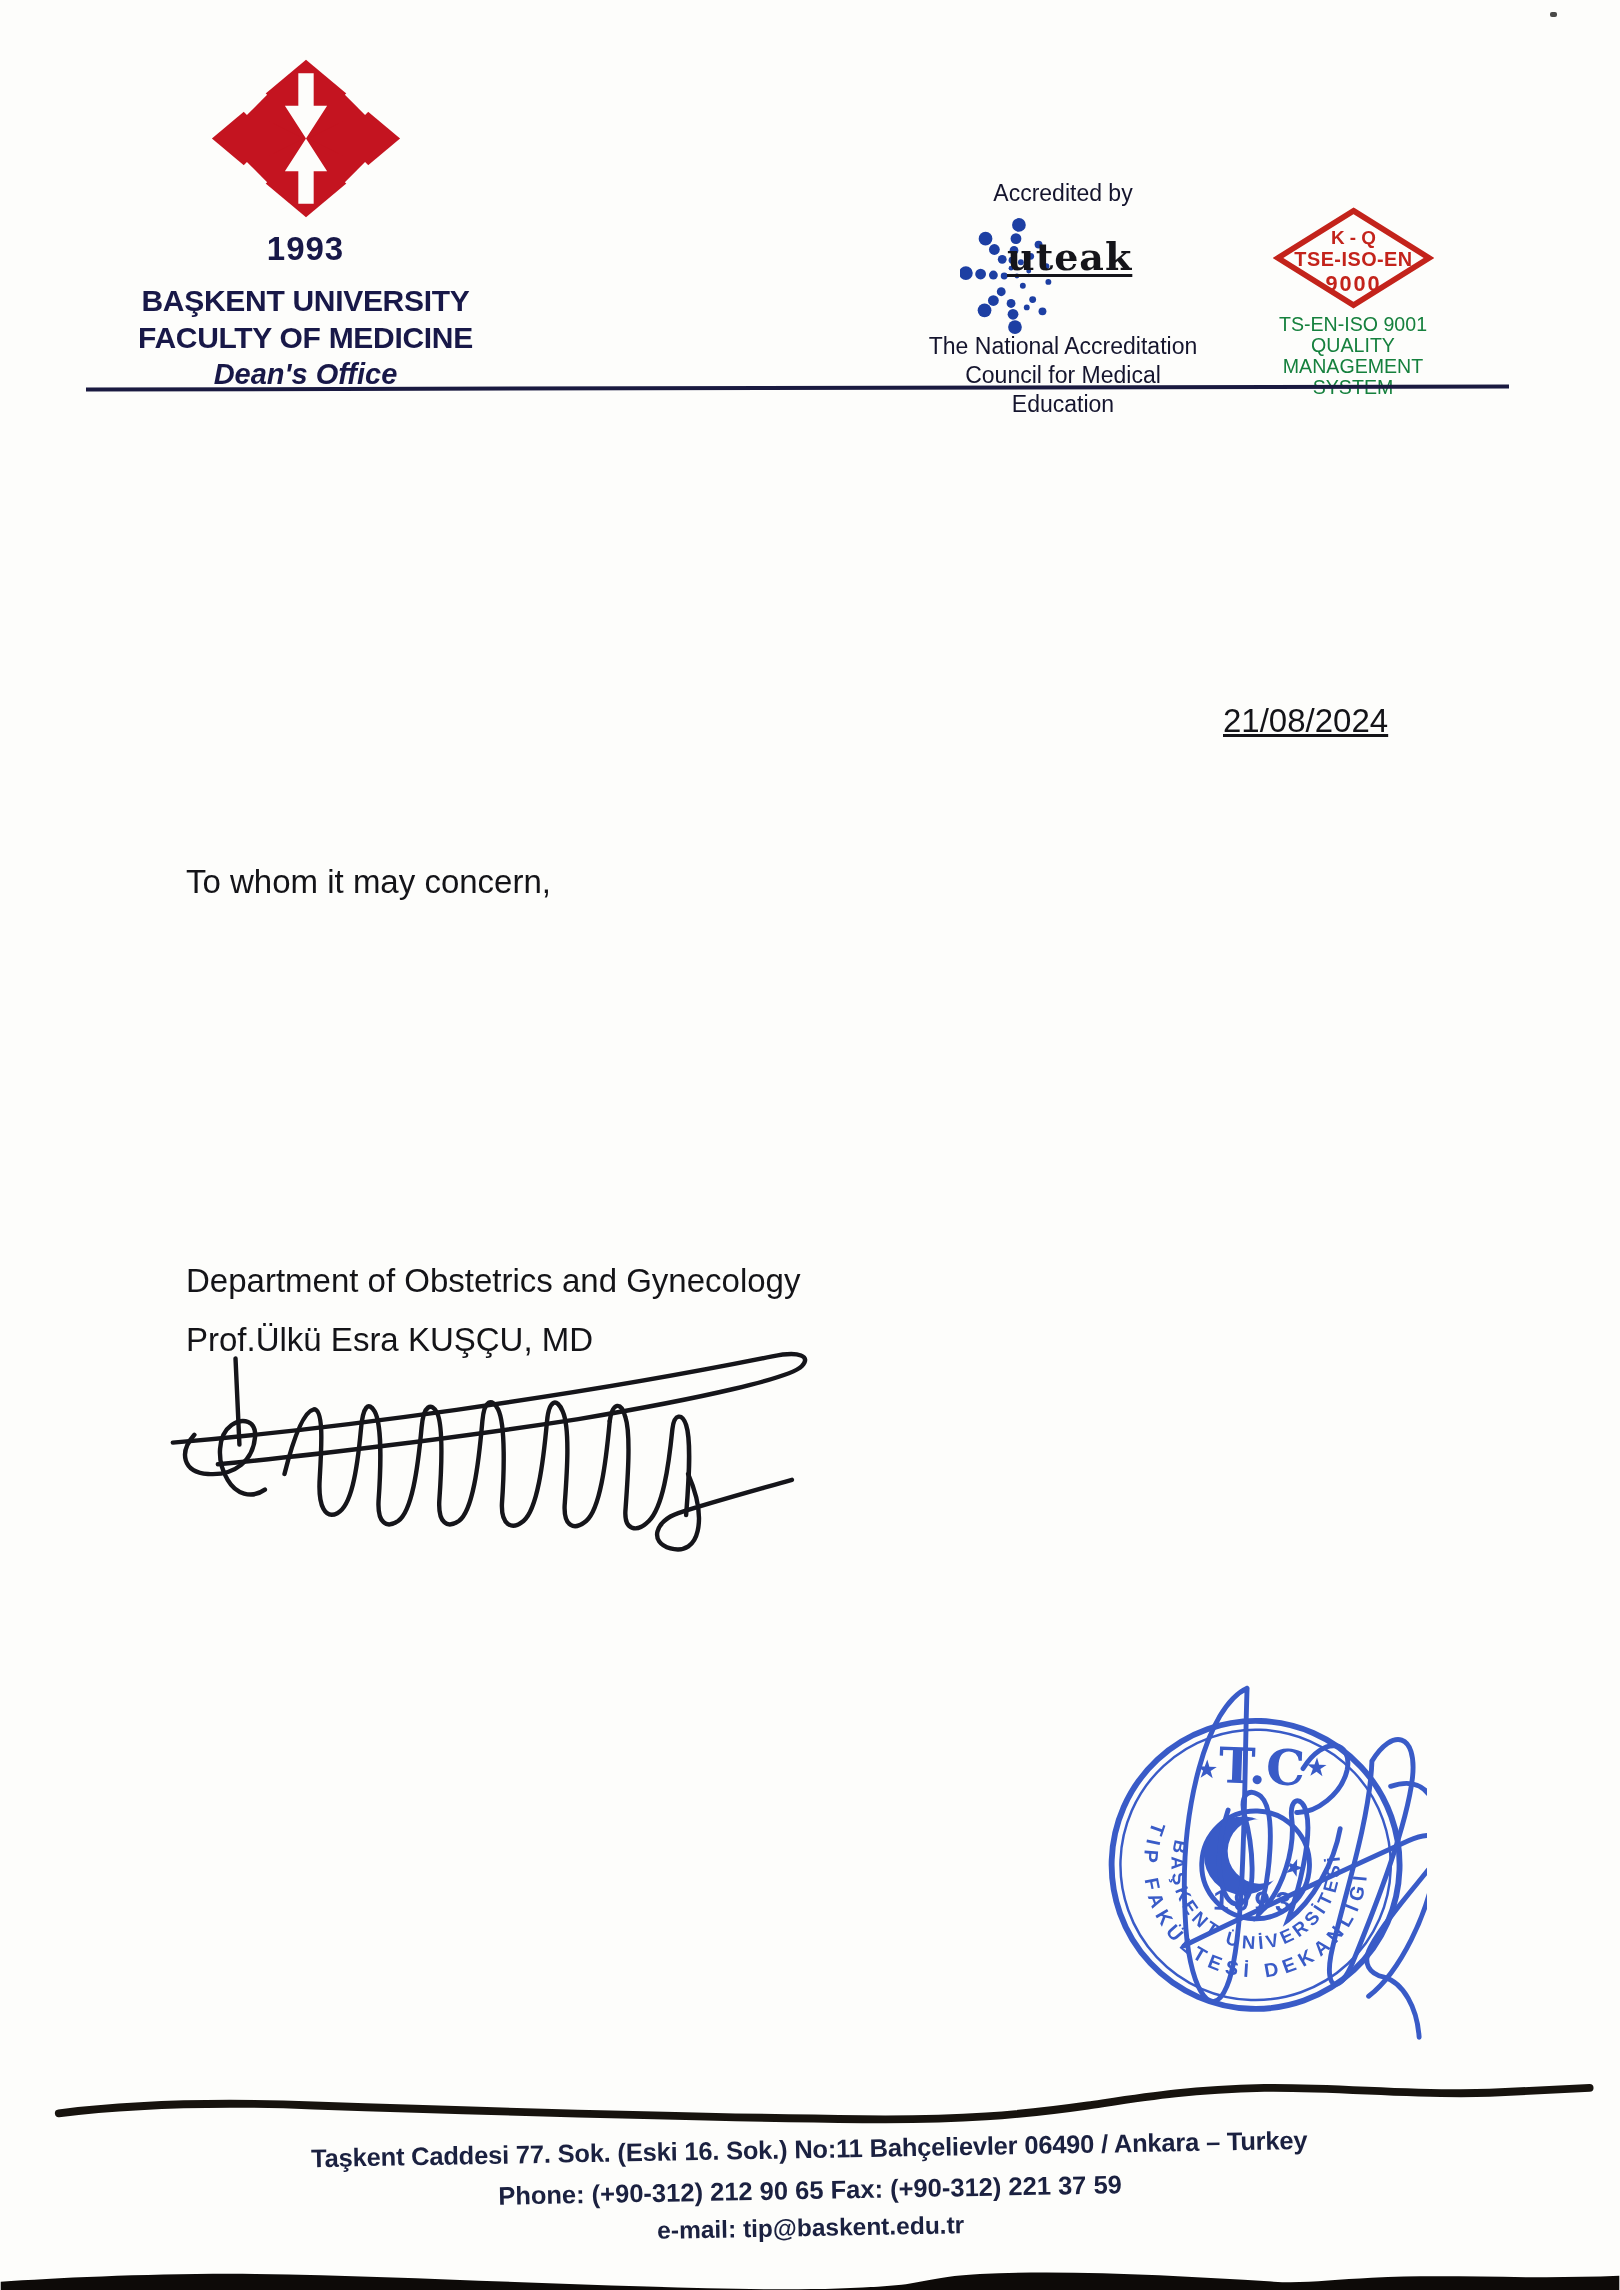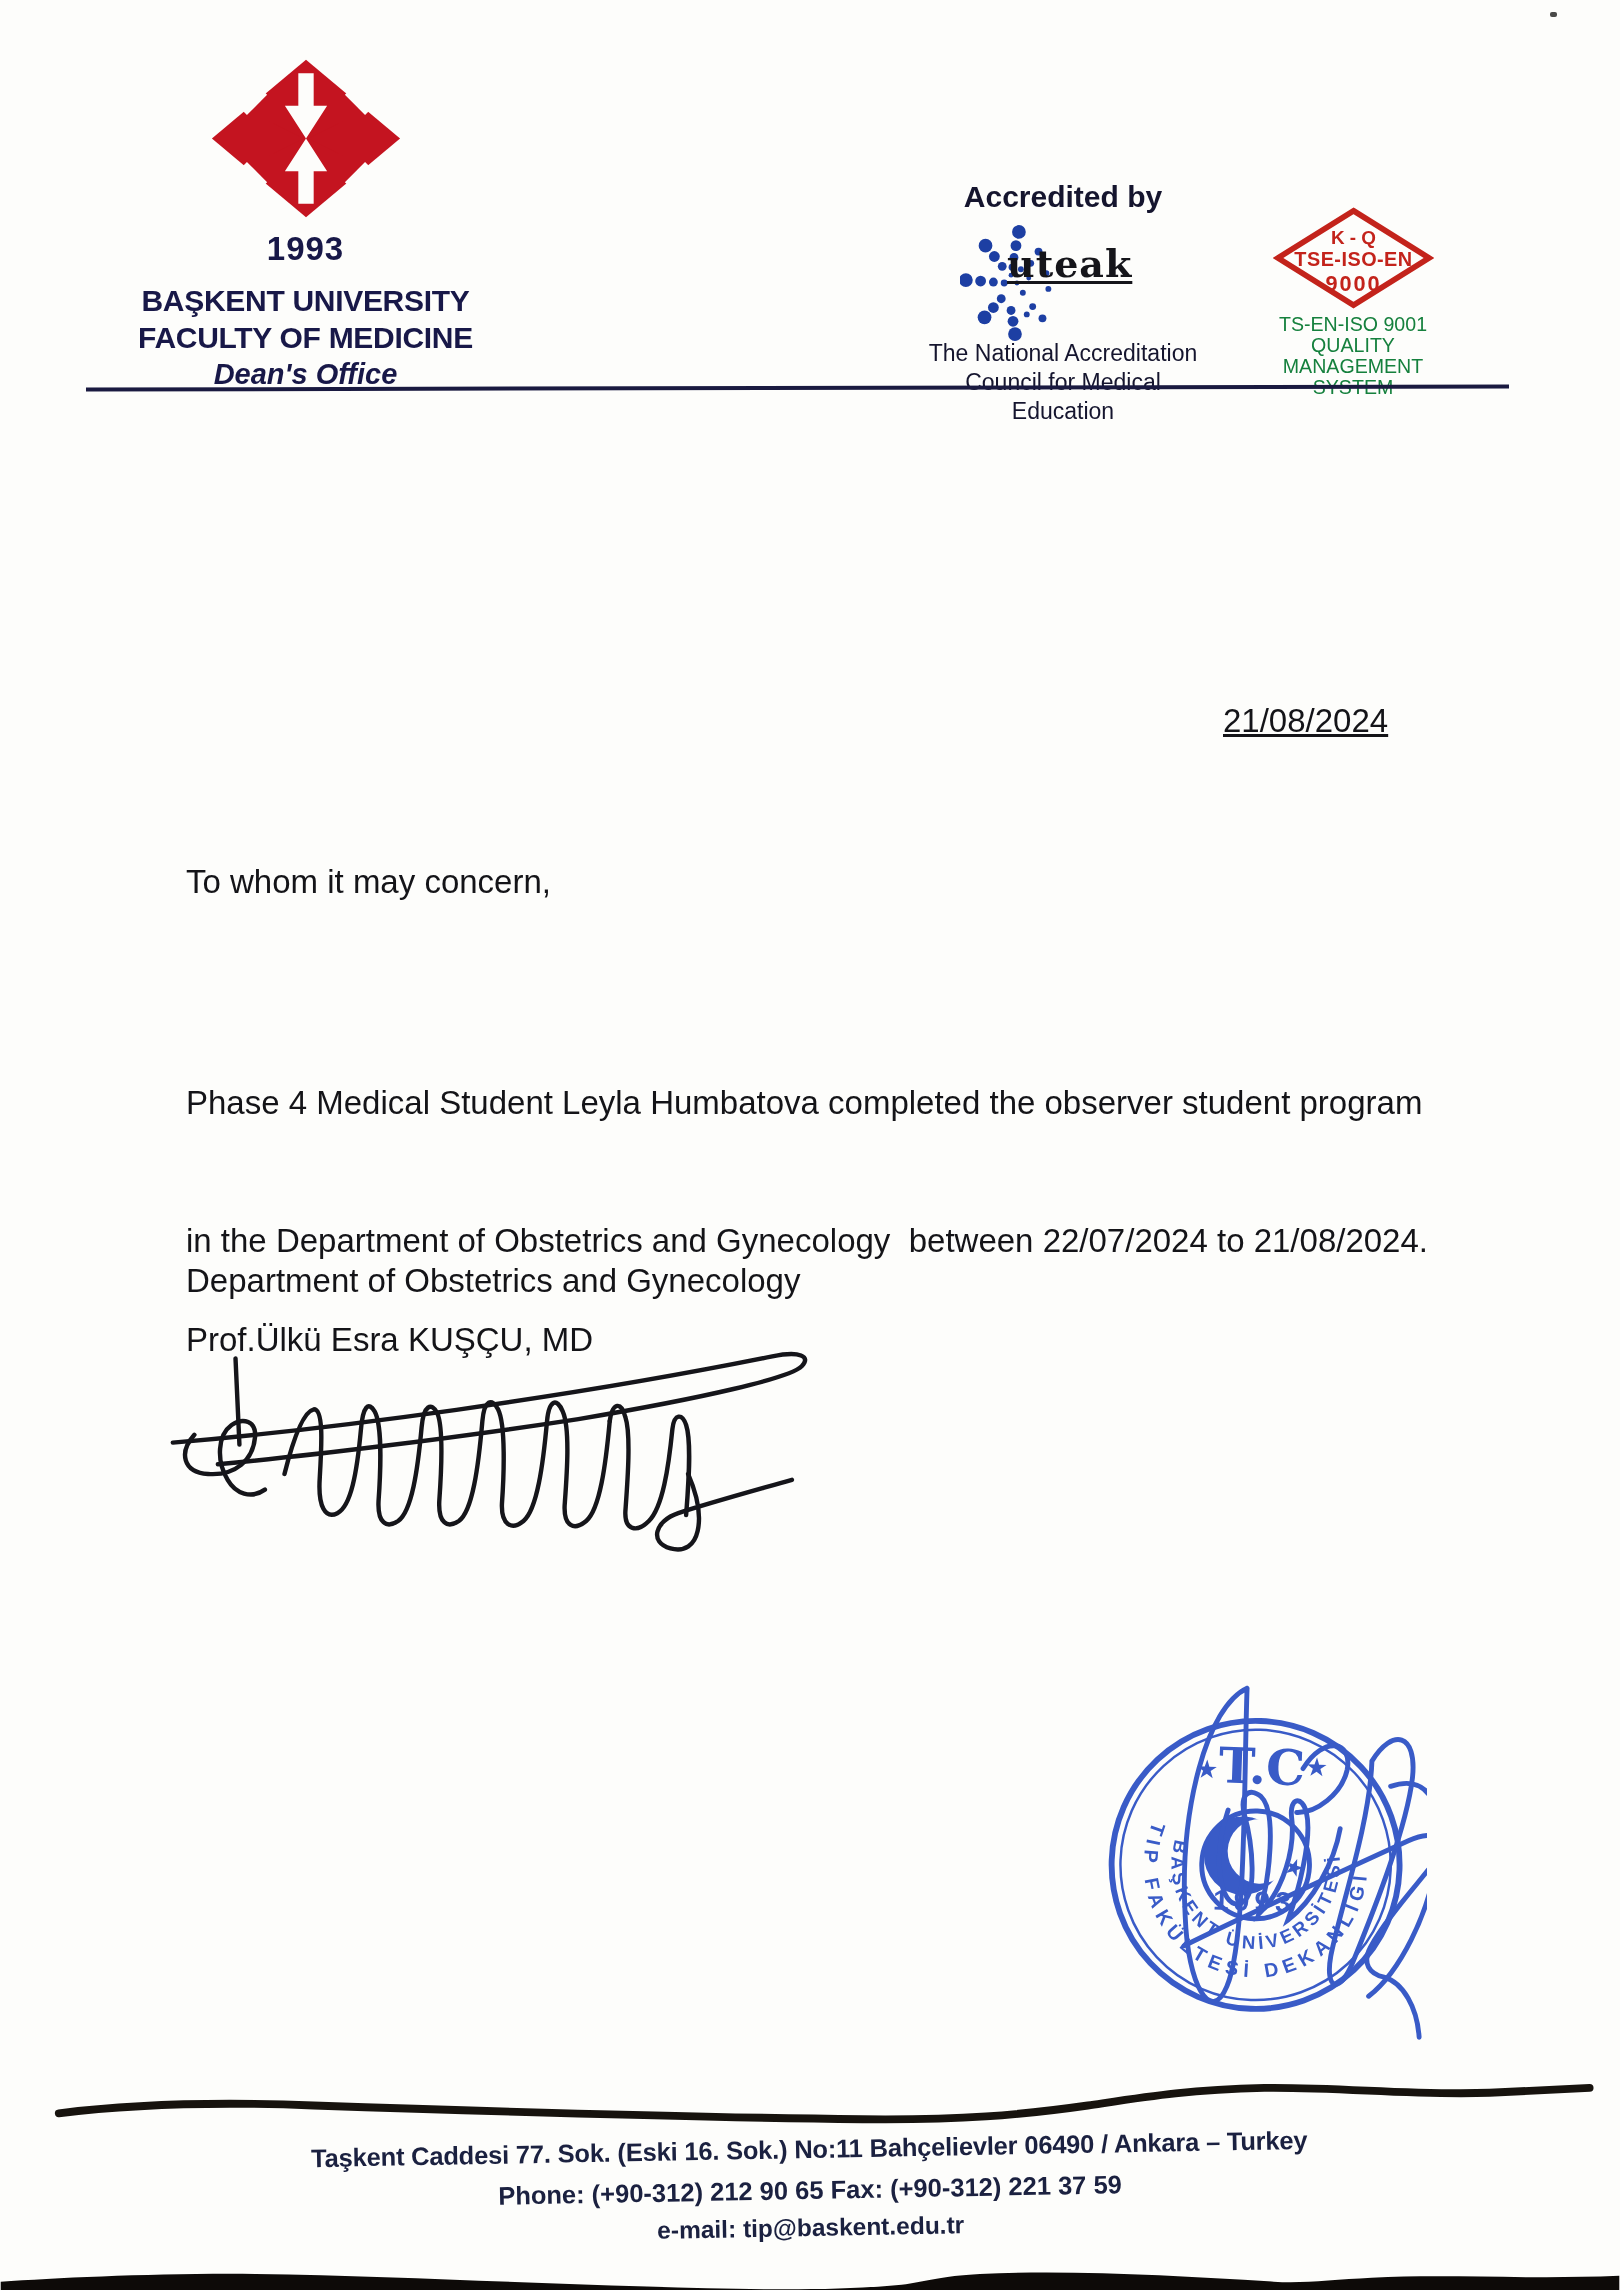--- a/index.html
+++ b/index.html
@@ -8,21 +8,21 @@
     background:#fdfdfb;overflow:hidden;
     font-family:"Liberation Sans",sans-serif;color:#141418;
   }
   .abs{position:absolute;}
   
   .brand{left:137px;top:57px;width:337px;text-align:center;}
   .brand-year{margin-top:5.9px;font-size:33px;font-weight:bold;color:#181848;letter-spacing:1px;}
   .brand-name{margin-top:13.7px;font-size:30px;font-weight:bold;color:#181848;line-height:37px;letter-spacing:-0.3px;}
   .brand-office{margin-top:2px;font-size:29px;font-weight:bold;font-style:italic;color:#181848;}
   .accred{left:921px;top:180px;width:284px;text-align:center;}
-  .accred-label{font-size:30px;font-weight:bold;color:#15152e;}
+  .accred-label{font-size:23px;font-weight:normal;color:#15152e;}
   .accred-logo-box{position:relative;height:125px;}
   .uteak-text{
     position:absolute;left:86px;top:27.4px;
     font-family:"DejaVu Serif","Liberation Serif",serif;
     font-weight:bold;font-size:38px;color:#15151a;letter-spacing:1px;
     text-decoration:underline;text-decoration-thickness:2.9px;text-underline-offset:3.9px;
   }
   .accred-line{font-size:23px;color:#15152e;line-height:29px;}
   .iso{left:1243px;top:206px;width:220px;text-align:center;}
   .iso-line{font-size:19.6px;color:#15803d;line-height:21px;letter-spacing:0px;}
@@ -131,24 +131,20 @@
     </svg>
     <div class="iso-line">TS-EN-ISO 9001</div>
     <div class="iso-line">QUALITY MANAGEMENT</div>
     <div class="iso-line">SYSTEM</div>
   </div>
 
   <div class="abs rule"></div>
 
   <div class="abs date">21/08/2024</div>
   <div class="abs salutation">To whom it may concern,</div>
-  <div class="abs body-par">
-    <div>Phase 4 Medical Student Leyla Humbatova completed the observer student program</div>
-    <div>in the Department of Obstetrics and Gynecology  between 22/07/2024 to 21/08/2024.</div>
-  </div>
   <div class="abs dept">Department of Obstetrics and Gynecology</div>
   <div class="abs signer">Prof.Ülkü Esra KUŞÇU, MD</div>
 
   <svg class="abs sig-svg" width="686" height="240" viewBox="0 0 700 245">
     <g fill="none" stroke="#15151a" stroke-width="4.5" stroke-linecap="round" stroke-linejoin="round">
       <path d="M80,30 L84,118"></path>
       <path d="M16,116 C180,102 420,70 628,28 C656,22 668,28 658,38 C646,50 560,70 430,92 C300,112 150,130 62,138"></path>
       <path d="M38,108 C22,126 26,146 52,148 C80,150 98,134 100,110 C101,94 88,90 76,98 C62,108 60,134 72,154 C80,168 96,174 110,164"></path>
       <path d="M130,148 C140,108 150,84 160,82 C170,82 168,118 166,152 C164,182 172,194 184,188 C198,181 204,146 208,103 C210,78 216,74 222,84 C230,98 228,148 226,176 C225,198 234,204 246,196 C260,186 266,144 270,100 C272,78 280,74 286,86 C292,100 290,148 288,176 C287,198 296,204 308,196 C322,186 328,140 332,94 C334,72 342,70 348,82 C356,98 354,150 352,178 C351,200 362,206 374,196 C388,184 394,138 398,94 C400,72 408,70 414,84 C422,102 418,152 416,180 C415,202 426,206 438,196 C452,184 458,138 462,94"></path>
       <path d="M462,94 C465,74 474,74 478,90 C484,108 480,158 478,186 C477,206 490,208 502,196 C516,182 522,142 526,102 C528,86 536,86 540,98 C546,116 542,164 540,190"></path>

